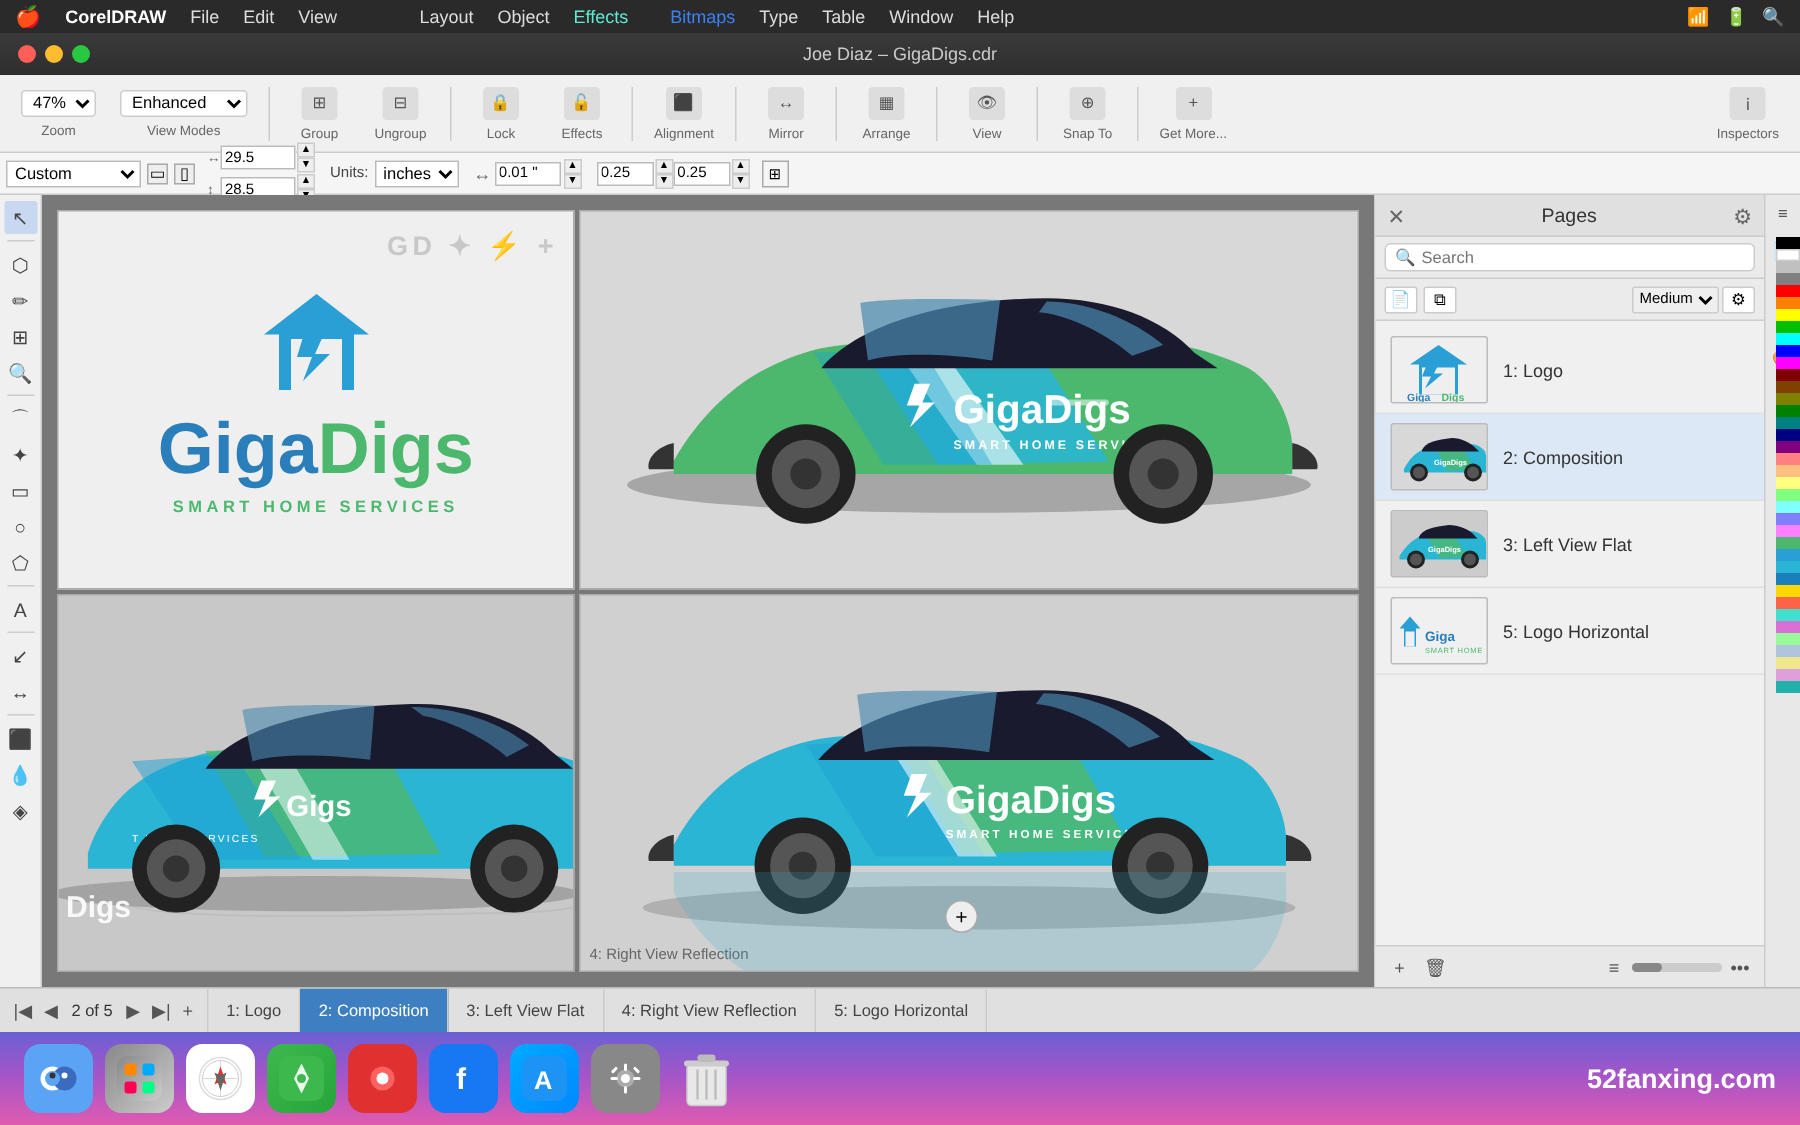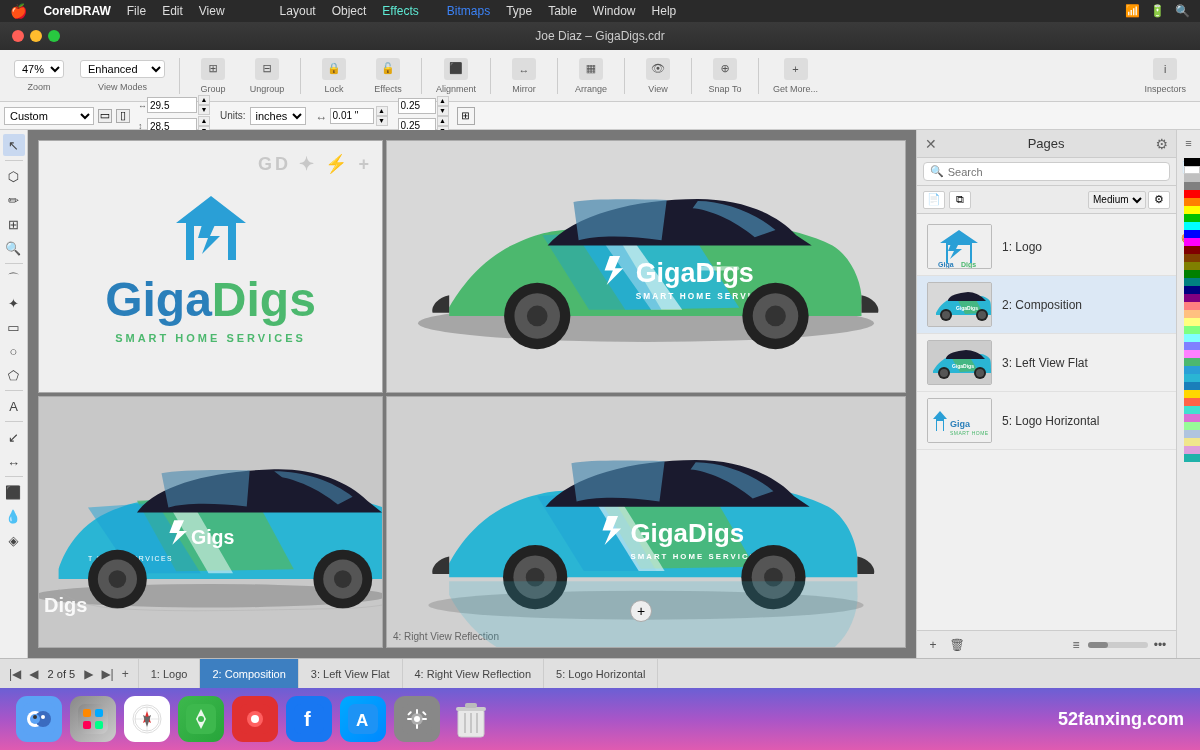--- a/index.html
+++ b/index.html
@@ -474,21 +474,21 @@
 
   <div style="display:flex;align-items:center;gap:2px;margin-left:6px;">
     <span style="font-size:12px;color:#666;">↔</span>
     <input class="prop-input" type="text" value="0.01 &quot;" style="width: 44px;">
     <div class="prop-spinner">
       <button class="prop-spin-btn">▲</button>
       <button class="prop-spin-btn">▼</button>
     </div>
   </div>
 
-  <div style="display:flex;flex-direction:column;gap:0;margin-left:6px;">
+  <div style="display:flex;flex-direction:row;gap:0;margin-left:6px;">
     <div class="prop-field-group">
       <input class="prop-input" type="text" value="0.25" style="width: 38px;">
       <div class="prop-spinner">
         <button class="prop-spin-btn">▲</button>
         <button class="prop-spin-btn">▼</button>
       </div>
     </div>
     <div class="prop-field-group">
       <input class="prop-input" type="text" value="0.25" style="width: 38px;">
       <div class="prop-spinner">

